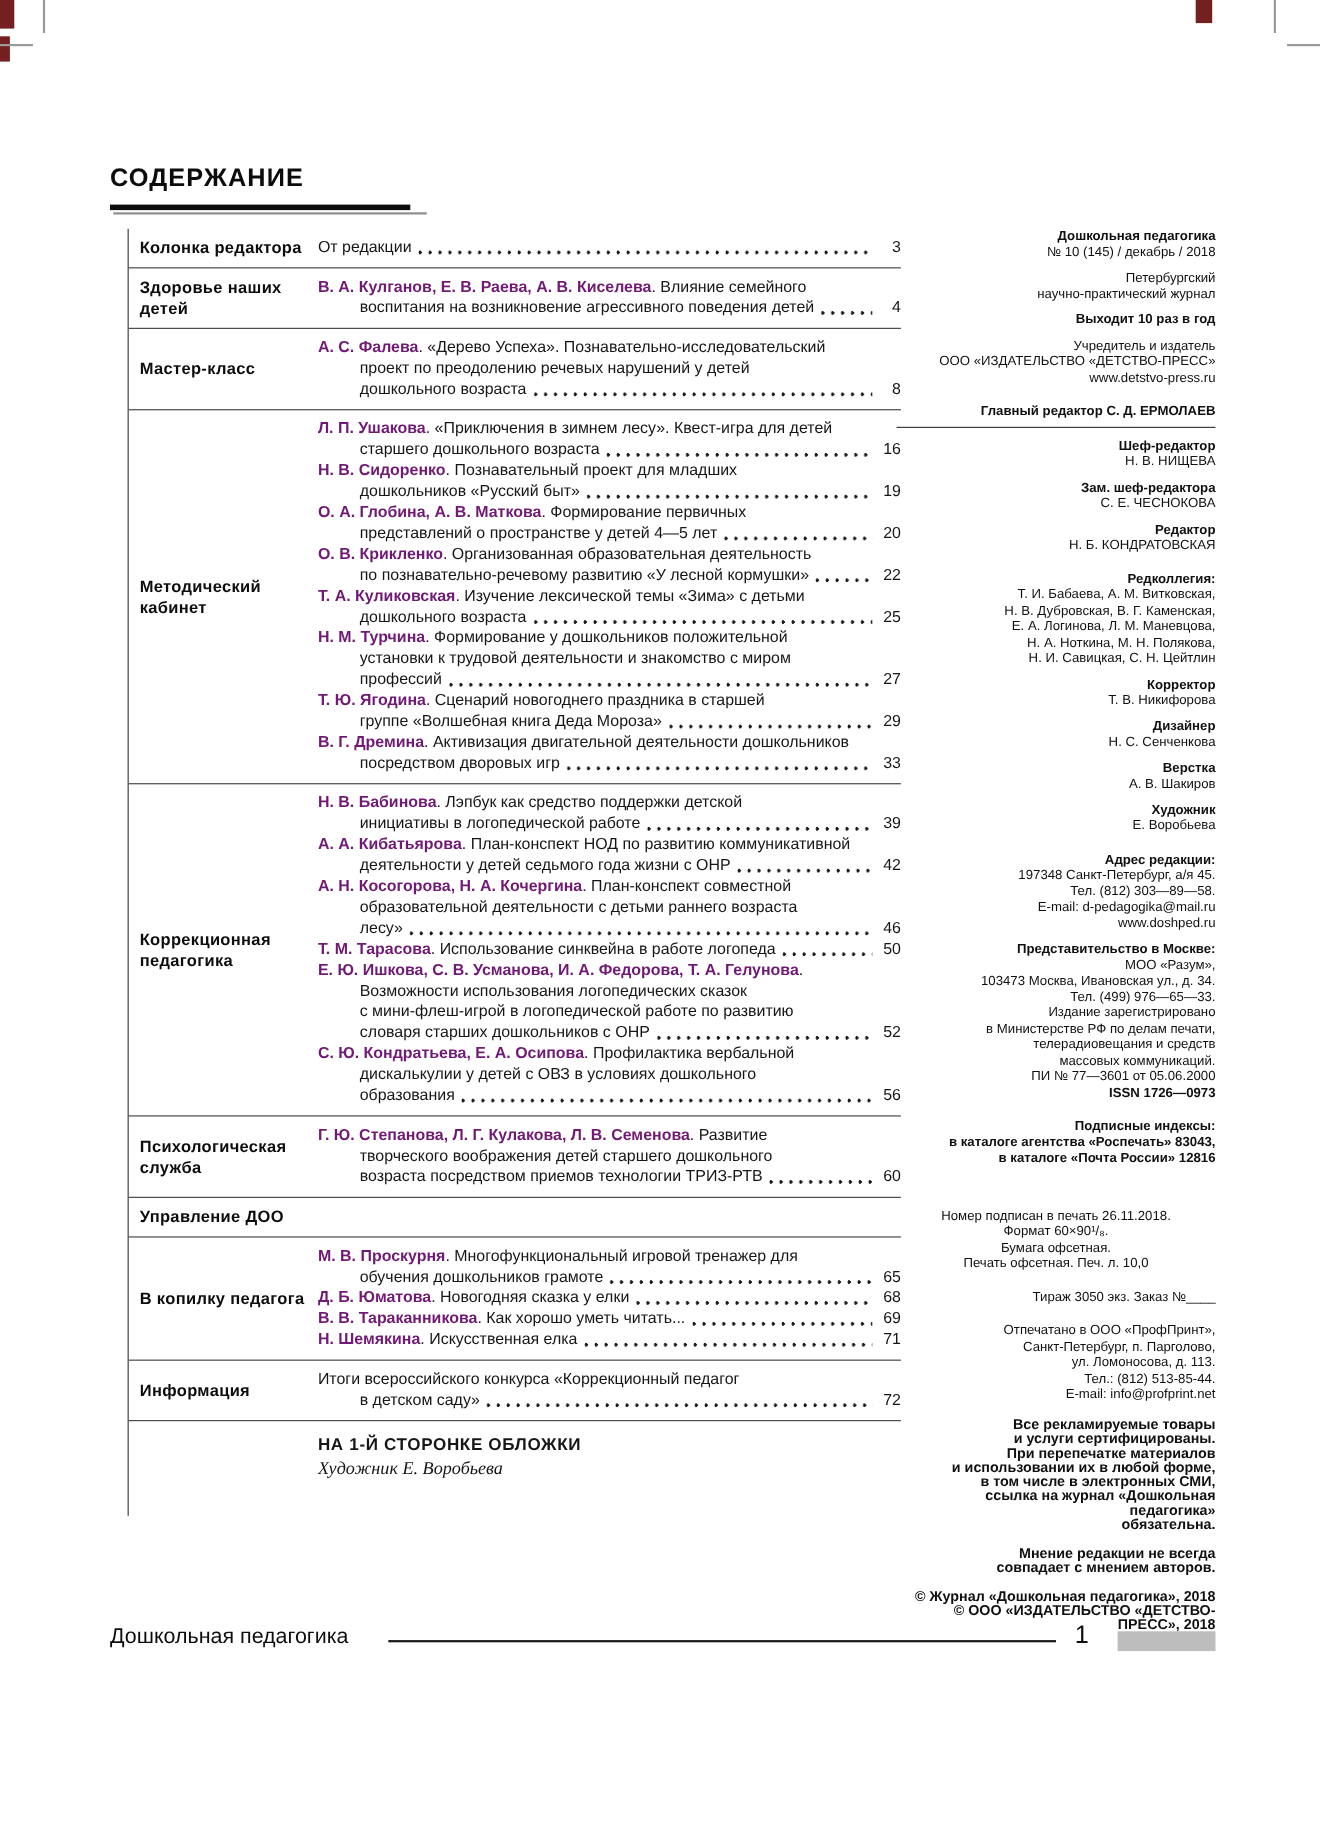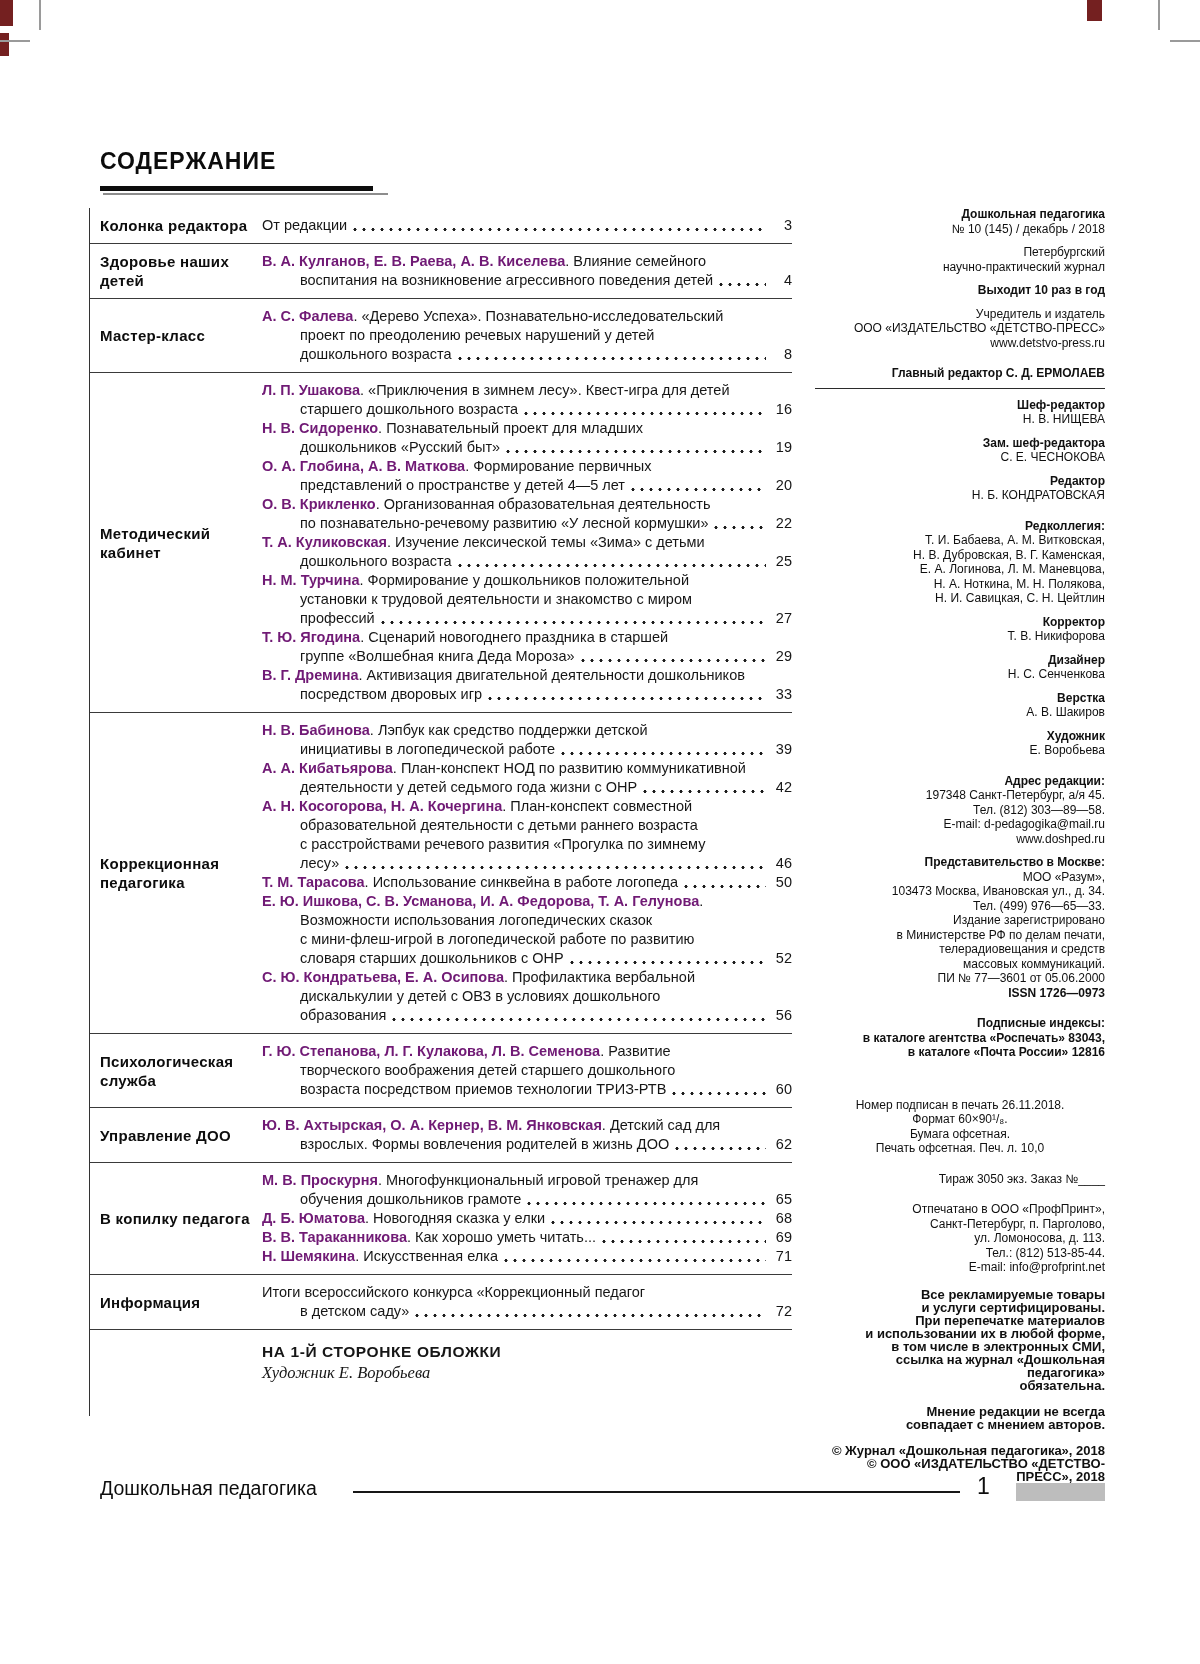--- a/index.html
+++ b/index.html
@@ -19,21 +19,21 @@
   .mark-tl1 { left:0; top:0; width:13px; height:26px; }
   .mark-tl2 { left:0; top:33px; width:9px; height:23px; }
   .mark-tr  { left:1087px; top:0; width:15px; height:21px; }
 
   
   .title { position:absolute; left:100px; top:148px; font-size:23px; font-weight:700; letter-spacing:1px; color:#0c0c0c; }
   .title-bar  { position:absolute; left:100px; top:186px; width:273px; height:5px; background:#0d0d0d; }
   .title-bar2 { position:absolute; left:103px; top:193px; width:285px; height:2px; background:#8d8d8d; }
 
   
-  .toc { position:absolute; left:89px; top:208px; width:702px; border-left:1.5px solid #333; }
+  .toc { position:absolute; left:116px; top:208px; width:702px; border-left:1.5px solid #333; }
   .toc-row { display:flex; }
   .toc-row + .toc-row { border-top:1.5px solid #3a3a3a; }
   .toc-label {
     width:172px; box-sizing:border-box; padding:8px 6px 8px 10px;
     display:flex; align-items:center;
     font-weight:700; font-size:15px; line-height:19px; letter-spacing:0.3px; color:#0d0d0d;
   }
   .toc-body { flex:1; padding:8px 0; min-width:0; }
   .toc-line { display:flex; align-items:baseline; white-space:nowrap; font-size:14.5px; line-height:19px; color:#161616; }
   .toc-line .b { font-weight:700; color:#701a75; }
@@ -228,23 +228,20 @@
             <span class="pg">42</span>
           </div>
           <div class="toc-line">
             <span class="b">А. Н. Косогорова, Н. А. Кочергина</span>
             <span>. План-конспект совместной</span>
           </div>
           <div class="toc-line ind">
             <span>образовательной деятельности с детьми раннего возраста</span>
           </div>
           <div class="toc-line ind">
-            <span>с расстройствами речевого развития «Прогулка по зимнему</span>
-          </div>
-          <div class="toc-line ind">
             <span>лесу»</span>
             <span class="leader"></span>
             <span class="pg">46</span>
           </div>
           <div class="toc-line">
             <span class="b">Т. М. Тарасова</span>
             <span>. Использование синквейна в работе логопеда</span>
             <span class="leader"></span>
             <span class="pg">50</span>
           </div>
@@ -289,31 +286,20 @@
           </div>
           <div class="toc-line ind">
             <span>возраста посредством приемов технологии ТРИЗ-РТВ</span>
             <span class="leader"></span>
             <span class="pg">60</span>
           </div>
         </div>
       </div>
       <div class="toc-row">
         <div class="toc-label">Управление ДОО</div>
-        <div class="toc-body">
-          <div class="toc-line">
-            <span class="b">Ю. В. Ахтырская, О. А. Кернер, В. М. Янковская</span>
-            <span>. Детский сад для</span>
-          </div>
-          <div class="toc-line ind">
-            <span>взрослых. Формы вовлечения родителей в жизнь ДОО</span>
-            <span class="leader"></span>
-            <span class="pg">62</span>
-          </div>
-        </div>
       </div>
       <div class="toc-row">
         <div class="toc-label">В копилку педагога</div>
         <div class="toc-body">
           <div class="toc-line">
             <span class="b">М. В. Проскурня</span>
             <span>. Многофункциональный игровой тренажер для</span>
           </div>
           <div class="toc-line ind">
             <span>обучения дошкольников грамоте</span>

